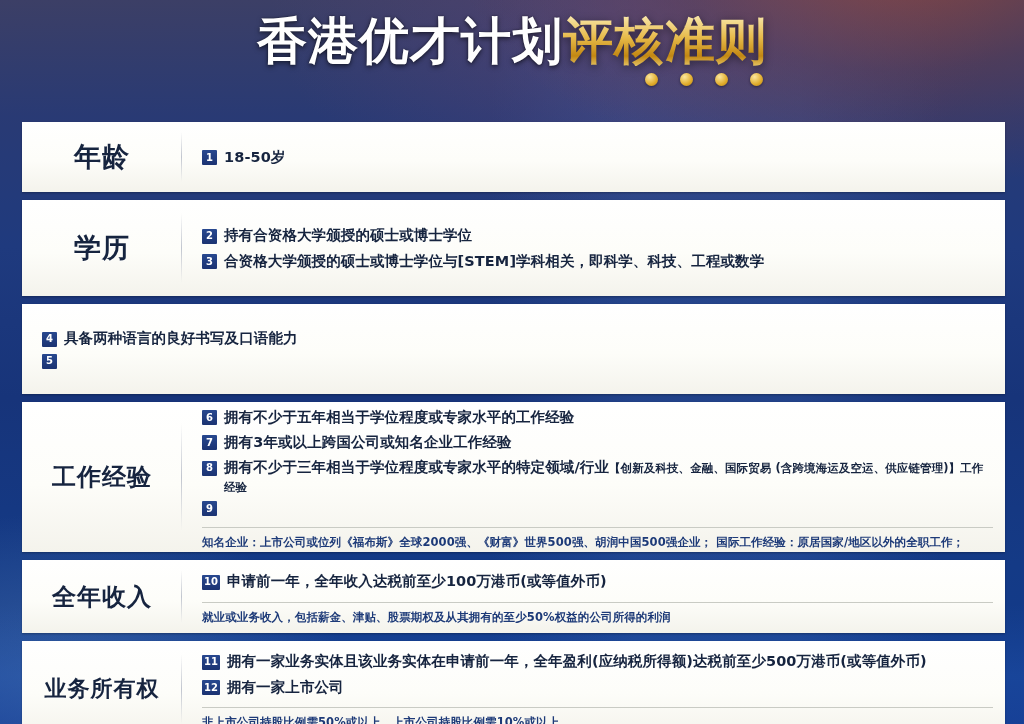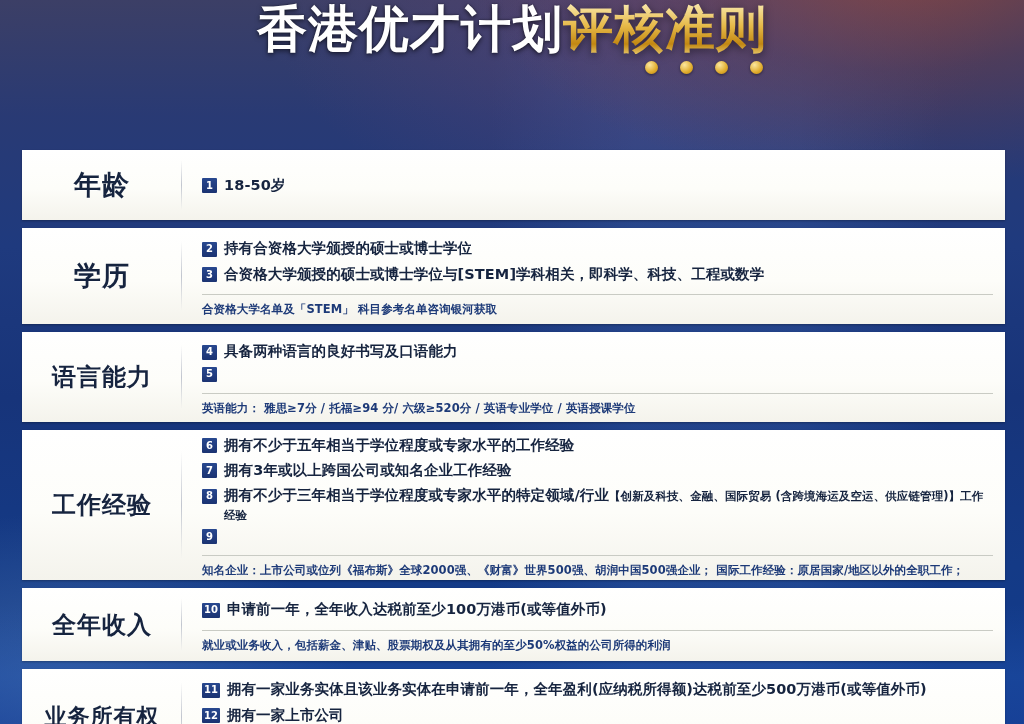--- a/index.html
+++ b/index.html
@@ -39,25 +39,25 @@
     content: "";
     position: absolute;
     left: 0; right: 0; bottom: 0; height: 120px;
     background: linear-gradient(180deg, rgba(24,64,150,0) 0%, rgba(36,86,178,0.38) 60%, rgba(28,70,160,0.55) 100%);
     pointer-events: none;
   }
 
   
   .header {
     position: relative;
-    height: 150px;
+    height: 122px;
     display: flex;
     align-items: flex-start;
     justify-content: center;
-    padding-top: 4px;
+    padding-top: 16px;
     z-index: 3;
   }
   .title-wrap { position: relative; text-align: center; }
   .title-line {
     font-family: "DejaVu Sans", "Liberation Sans", sans-serif;
     font-weight: 700;
     font-size: 50px;
     letter-spacing: 1px;
     line-height: 1;
     white-space: nowrap;
@@ -238,37 +238,32 @@
       </div>
       <div class="content">
         <div class="item">
           <span class="badge">2</span>
           <span class="item-text">持有合资格大学颁授的硕士或博士学位</span>
         </div>
         <div class="item">
           <span class="badge">3</span>
           <span class="item-text">合资格大学颁授的硕士或博士学位与[STEM]学科相关，即科学、科技、工程或数学</span>
         </div>
-        <div class="note">合资格大学名单及「STEM」 科目参考名单咨询银河获取</div>
       </div>
     </div>
 
     <div class="row r-lang">
-      <div class="cat">
-        <span class="cat-label sm">语言能力</span>
-      </div>
       <div class="content">
         <div class="item">
           <span class="badge">4</span>
           <span class="item-text">具备两种语言的良好书写及口语能力</span>
         </div>
         <div class="item">
           <span class="badge">5</span>
         </div>
-        <div class="note">英语能力： 雅思≥7分 / 托福≥94 分/ 六级≥520分 / 英语专业学位 / 英语授课学位</div>
       </div>
     </div>
 
     <div class="row r-work">
       <div class="cat">
         <span class="cat-label sm">工作经验</span>
       </div>
       <div class="content">
         <div class="item">
           <span class="badge">6</span>

